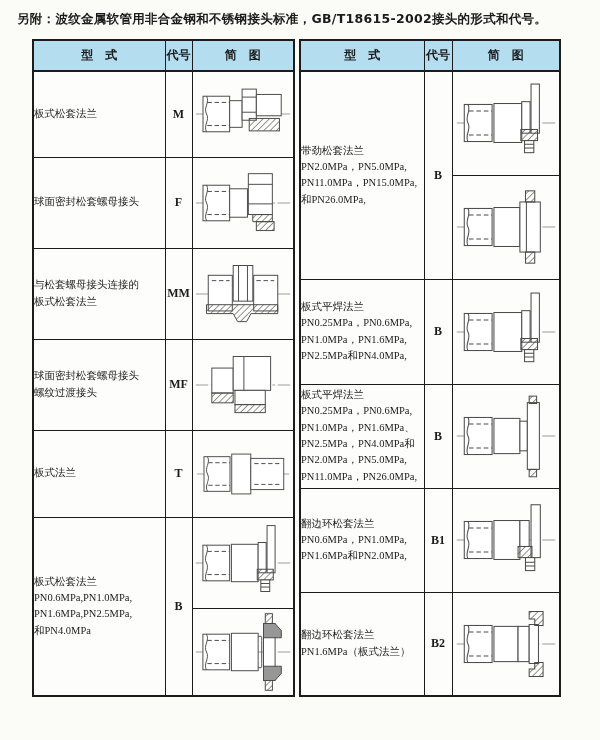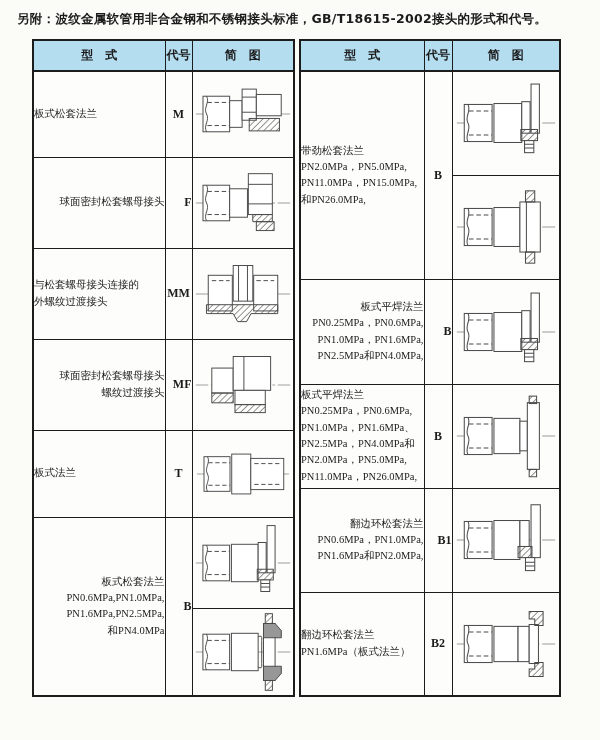--- a/index.html
+++ b/index.html
@@ -23,21 +23,21 @@
   }
   td.type{
     font-size:10.5px;line-height:1.55;padding:4px 3px 4px 7px;
     white-space:pre-line;text-align:left;
     font-family:"Liberation Serif","DejaVu Serif",serif;
   }
   td.code{
     text-align:center;font-size:12px;font-weight:bold;
     font-family:"Liberation Serif","DejaVu Serif",serif;
   }
-  td.hl{background:#fbf7cd;text-align:right;}
+  td.hl{background:#fbf7cd;}
   td.dg{text-align:center;}
   svg.diag{display:block;margin:0 auto;}
   .lt-type{width:132px}.lt-code{width:27px}.lt-dg{width:102px}
   .rt-type{width:124px}.rt-code{width:28px}.rt-dg{width:108px}
 </style>
 </head>
 <body>
 
 <div class="page">
 
@@ -228,21 +228,21 @@
         <td class="type hl">球面密封松套螺母接头</td>
         <td class="code hl">F</td>
         <td class="dg">
           <svg class="diag" width="98" height="80" viewBox="0 0 110 90">
                 <use href="#sym-nut"></use>
               </svg>
         </td>
       </tr>
       <tr style="height:91px">
         <td class="type">与松套螺母接头连接的
-外螺纹过渡接头</td>
+板式松套法兰</td>
         <td class="code">MM</td>
         <td class="dg">
           <svg class="diag" width="98" height="82" viewBox="0 0 110 90">
                 <use href="#sym-mm"></use>
               </svg>
         </td>
       </tr>
       <tr style="height:91px">
         <td class="type hl">球面密封松套螺母接头
 螺纹过渡接头</td>

